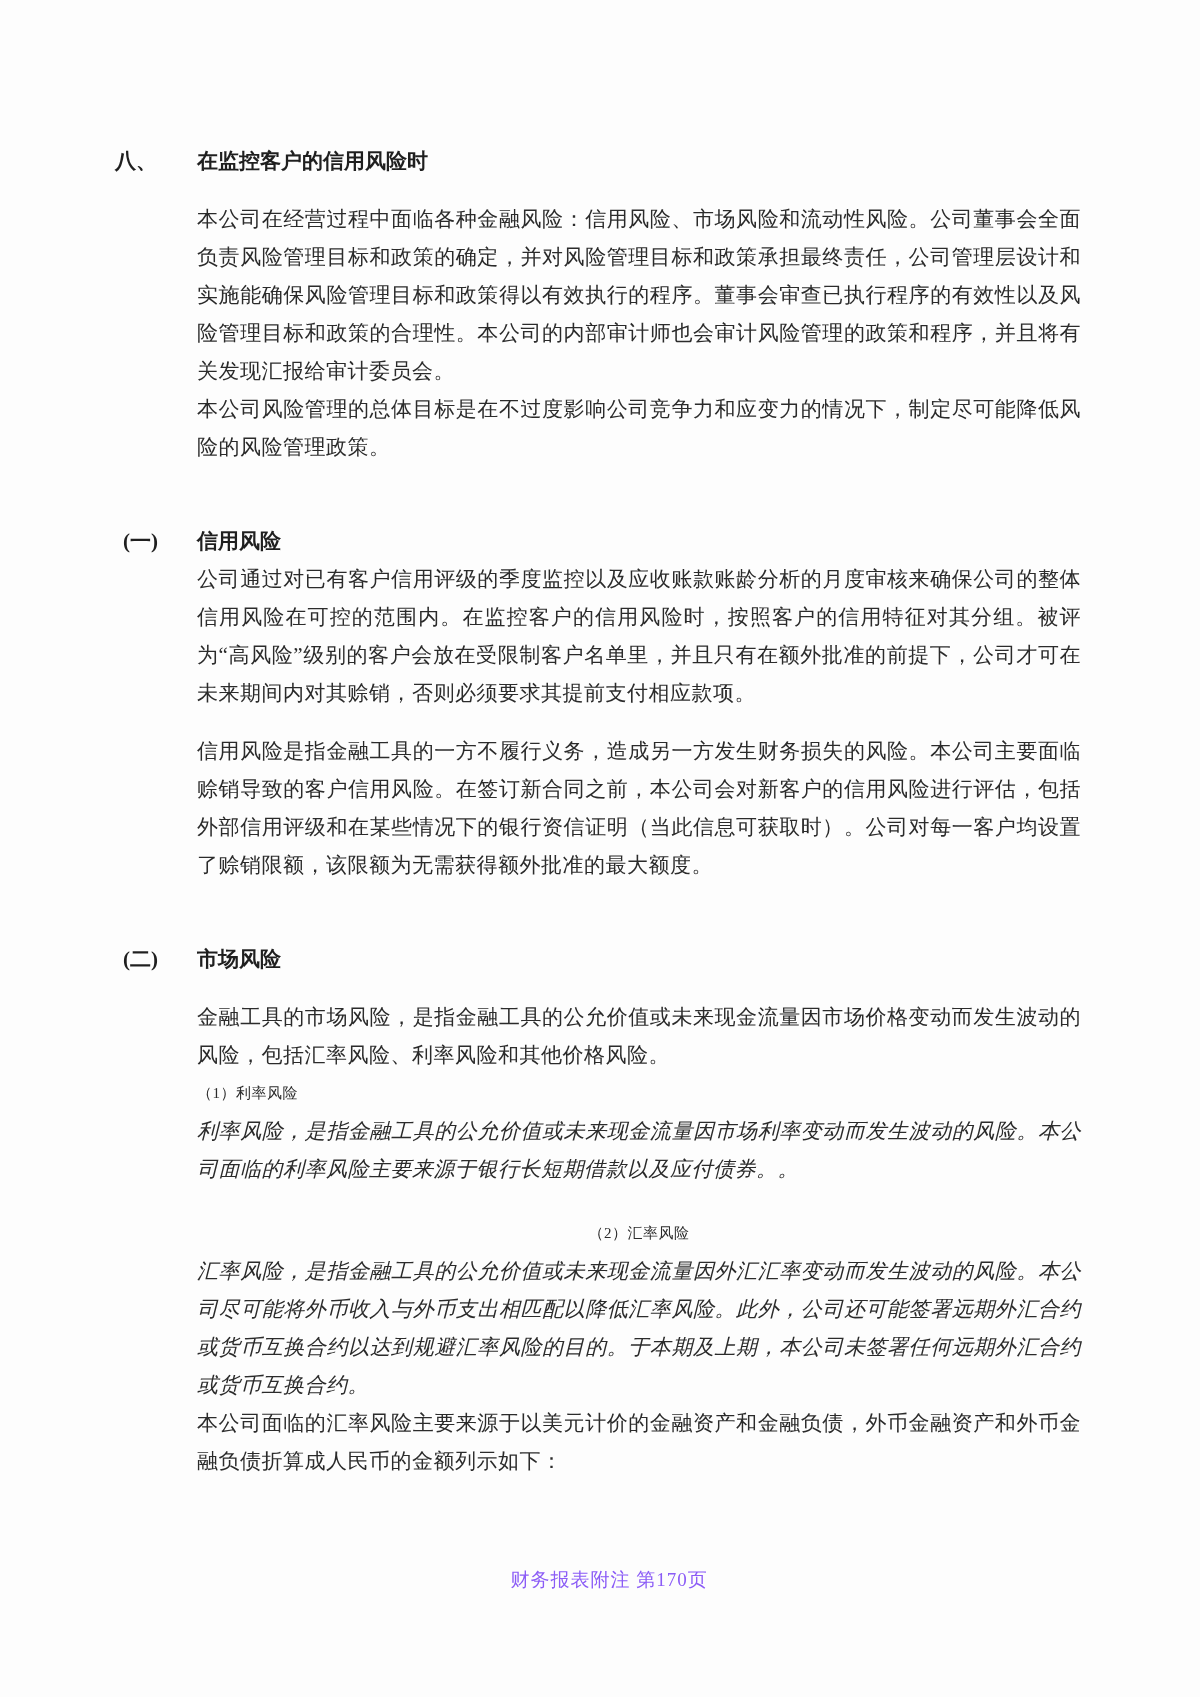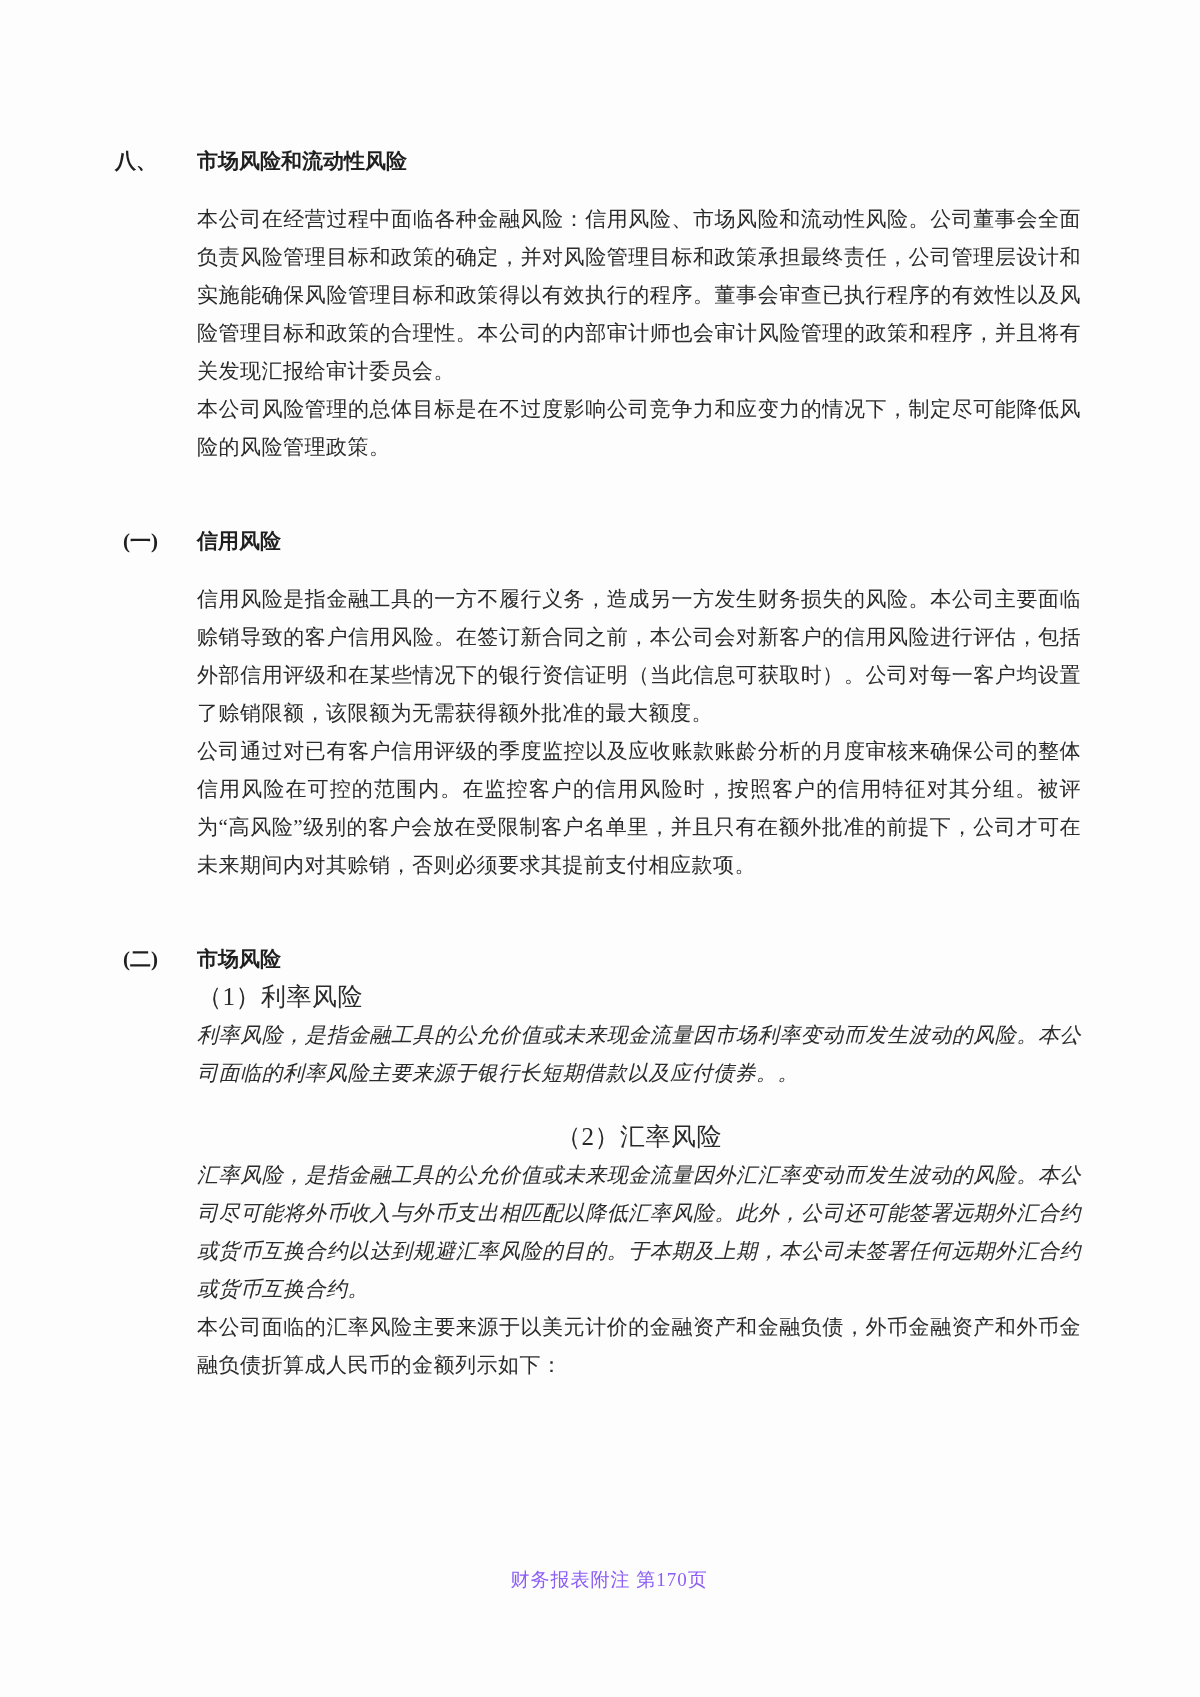--- a/index.html
+++ b/index.html
@@ -52,21 +52,21 @@
     text-align-last: left;
     letter-spacing: 0.5px;
   }
   .para.first {
     margin-top: 20px;
   }
   .para + .para {
   }
   .subhead {
     margin: 0;
-    font-size: 25px;
+    font-size: 15px;
     line-height: 38px;
     letter-spacing: 0.5px;
   }
   .subhead.gap-item {
     margin-top: 26px;
     text-align: center;
   }
   .para.tight {
     margin-top: 0;
     font-style: italic;
@@ -84,36 +84,37 @@
   }
 </style>
 </head>
 <body>
 
 <div class="page">
   <div class="content">
 
     <div class="sec-head">
       <span class="num">八、</span>
-      <span class="ttl">市场风险和流动性风险</span>
+      <span class="ttl">在监控客户的信用风险时</span>
     </div>
     <p class="para first">本公司在经营过程中面临各种金融风险：信用风险、市场风险和流动性风险。公司董事会全面负责风险管理目标和政策的确定，并对风险管理目标和政策承担最终责任，公司管理层设计和实施能确保风险管理目标和政策得以有效执行的程序。董事会审查已执行程序的有效性以及风险管理目标和政策的合理性。本公司的内部审计师也会审计风险管理的政策和程序，并且将有关发现汇报给审计委员会。</p>
     <p class="para">本公司风险管理的总体目标是在不过度影响公司竞争力和应变力的情况下，制定尽可能降低风险的风险管理政策。</p>
 
     <div class="sec-head sub gap-section">
       <span class="num">(一)</span>
       <span class="ttl">信用风险</span>
     </div>
+    <p class="para">公司通过对已有客户信用评级的季度监控以及应收账款账龄分析的月度审核来确保公司的整体信用风险在可控的范围内。在监控客户的信用风险时，按照客户的信用特征对其分组。被评为“高风险”级别的客户会放在受限制客户名单里，并且只有在额外批准的前提下，公司才可在未来期间内对其赊销，否则必须要求其提前支付相应款项。</p>
     <p class="para first">信用风险是指金融工具的一方不履行义务，造成另一方发生财务损失的风险。本公司主要面临赊销导致的客户信用风险。在签订新合同之前，本公司会对新客户的信用风险进行评估，包括外部信用评级和在某些情况下的银行资信证明（当此信息可获取时）。公司对每一客户均设置了赊销限额，该限额为无需获得额外批准的最大额度。</p>
-    <p class="para">公司通过对已有客户信用评级的季度监控以及应收账款账龄分析的月度审核来确保公司的整体信用风险在可控的范围内。在监控客户的信用风险时，按照客户的信用特征对其分组。被评为“高风险”级别的客户会放在受限制客户名单里，并且只有在额外批准的前提下，公司才可在未来期间内对其赊销，否则必须要求其提前支付相应款项。</p>
 
     <div class="sec-head sub gap-section">
       <span class="num">(二)</span>
       <span class="ttl">市场风险</span>
     </div>
+    <p class="para first">金融工具的市场风险，是指金融工具的公允价值或未来现金流量因市场价格变动而发生波动的风险，包括汇率风险、利率风险和其他价格风险。</p>
     <p class="subhead">（1）利率风险</p>
     <p class="para tight">利率风险，是指金融工具的公允价值或未来现金流量因市场利率变动而发生波动的风险。本公司面临的利率风险主要来源于银行长短期借款以及应付债券。。</p>
     <p class="subhead gap-item">（2）汇率风险</p>
     <p class="para tight">汇率风险，是指金融工具的公允价值或未来现金流量因外汇汇率变动而发生波动的风险。本公司尽可能将外币收入与外币支出相匹配以降低汇率风险。此外，公司还可能签署远期外汇合约或货币互换合约以达到规避汇率风险的目的。于本期及上期，本公司未签署任何远期外汇合约或货币互换合约。</p>
     <p class="para">本公司面临的汇率风险主要来源于以美元计价的金融资产和金融负债，外币金融资产和外币金融负债折算成人民币的金额列示如下：</p>
 
   </div>
 
   <div class="footer">
     <span>财务报表附注 第170页</span>

